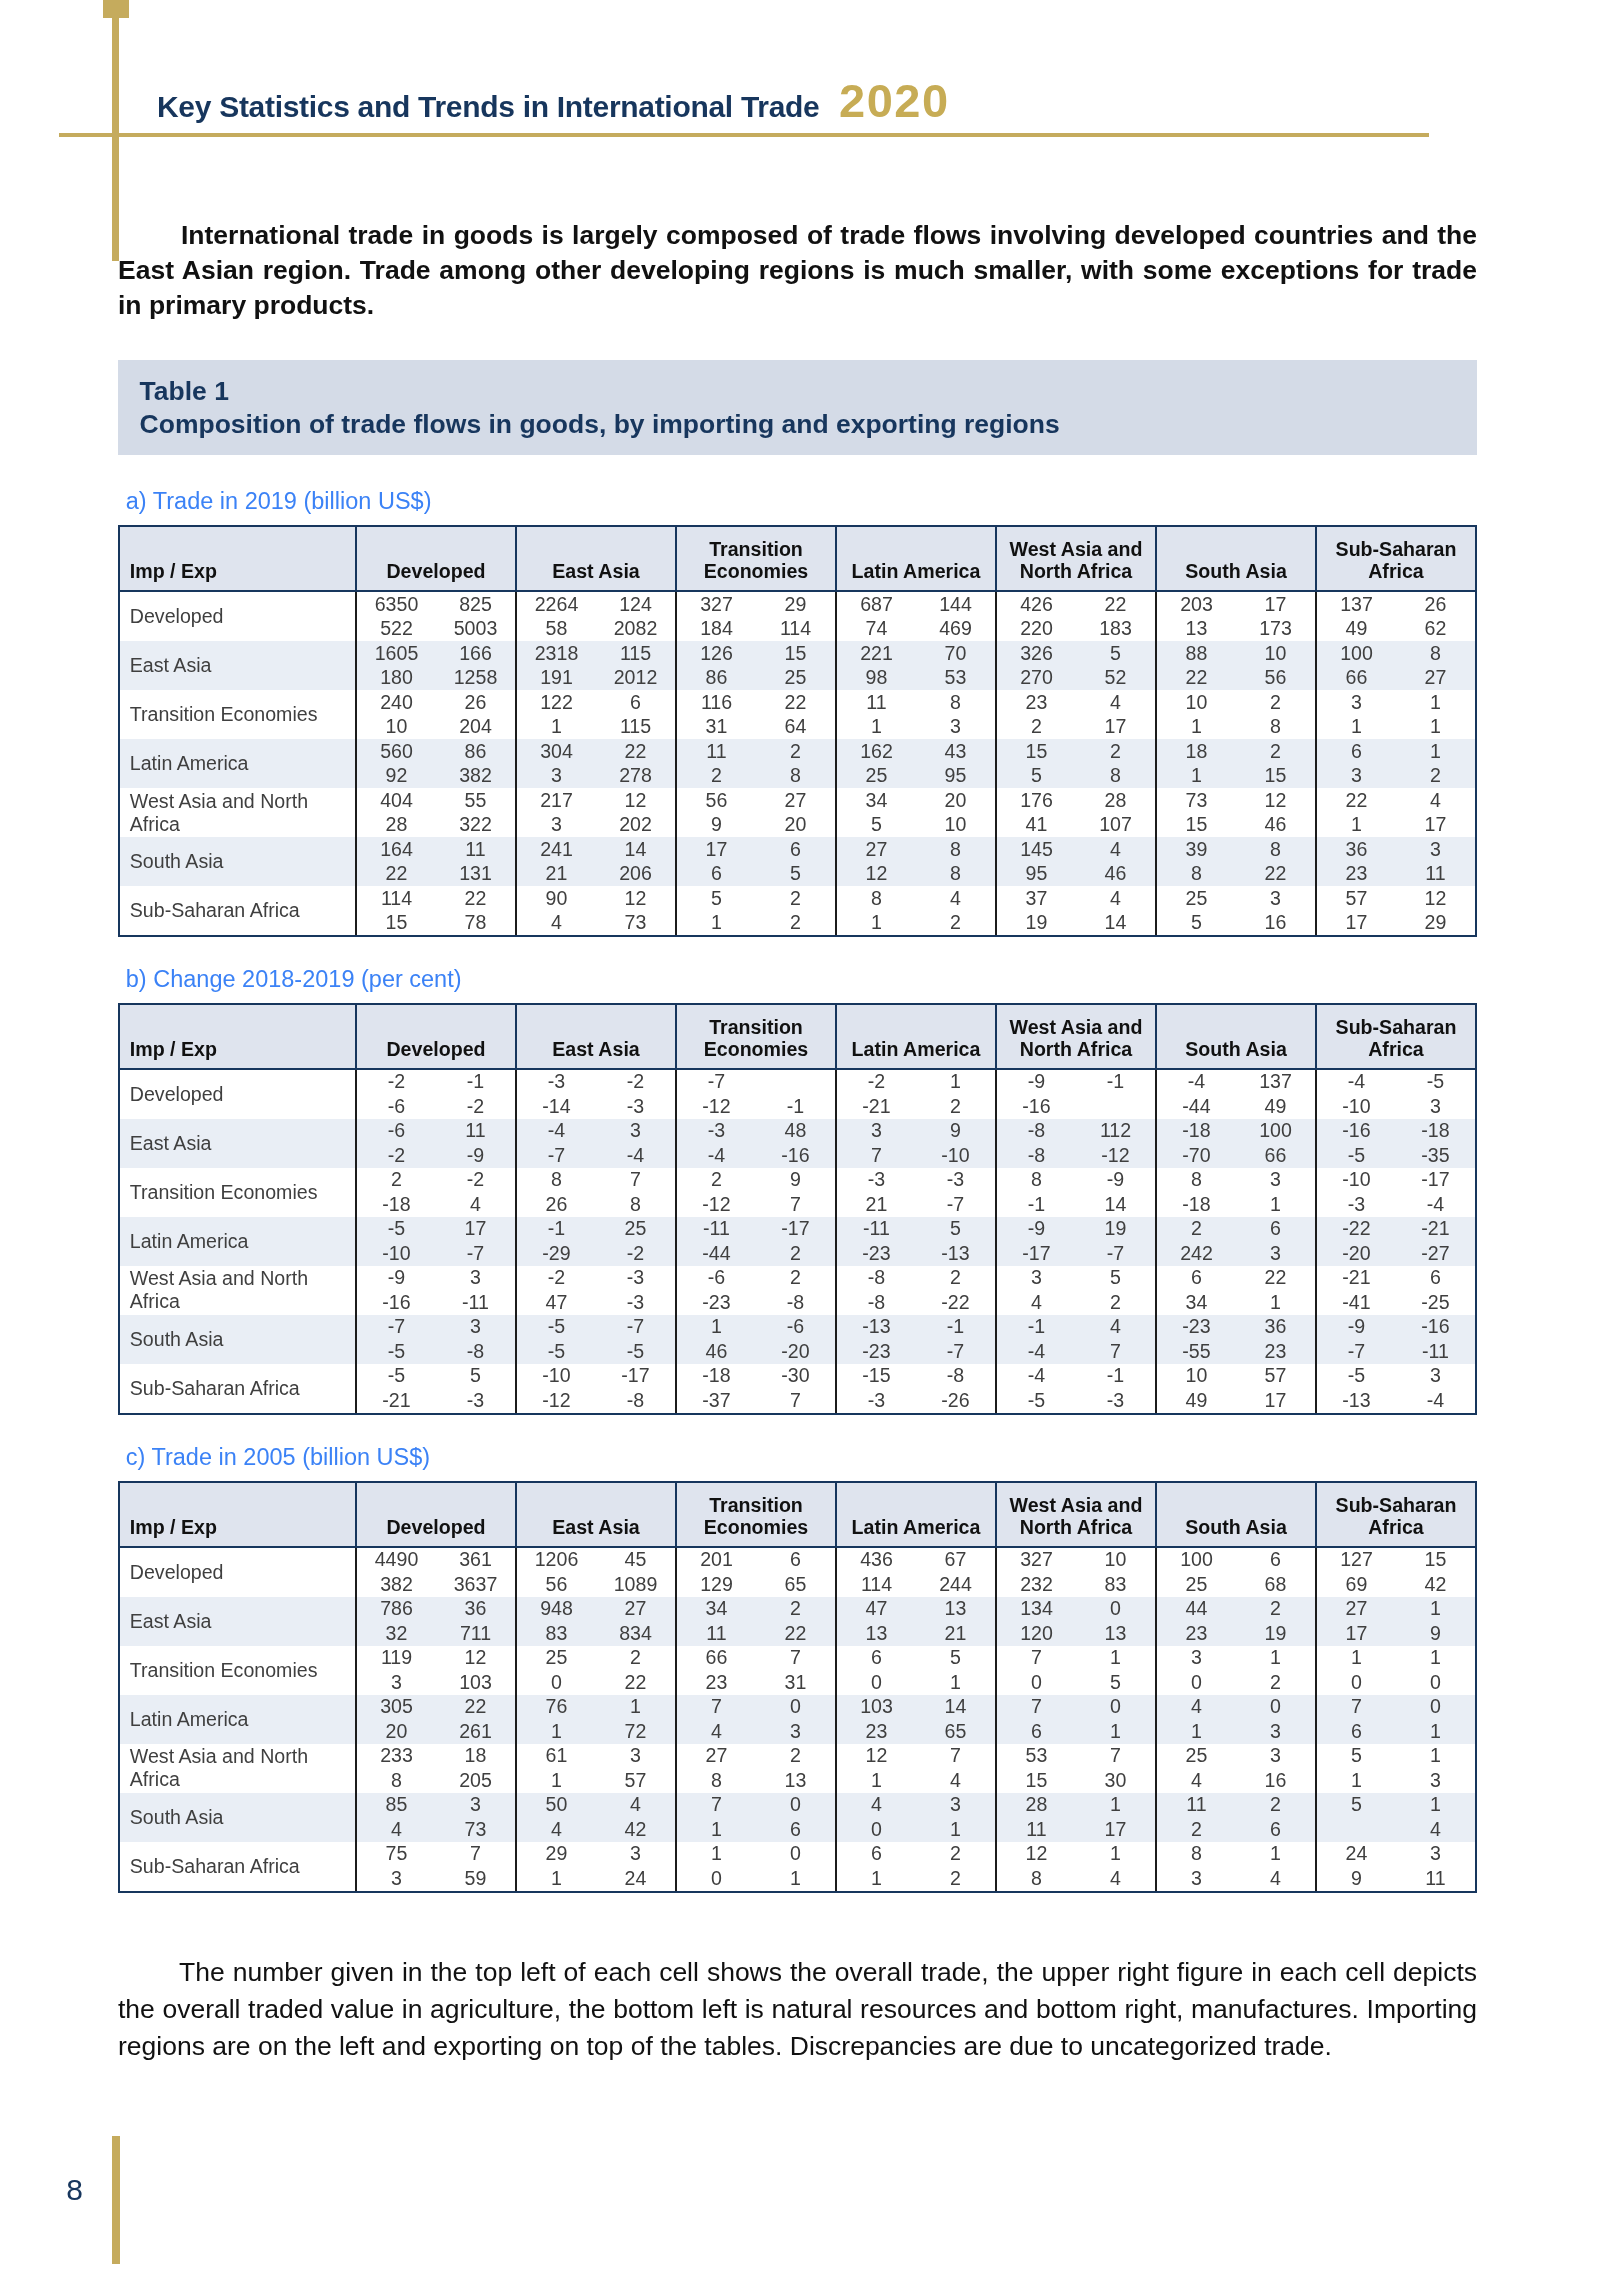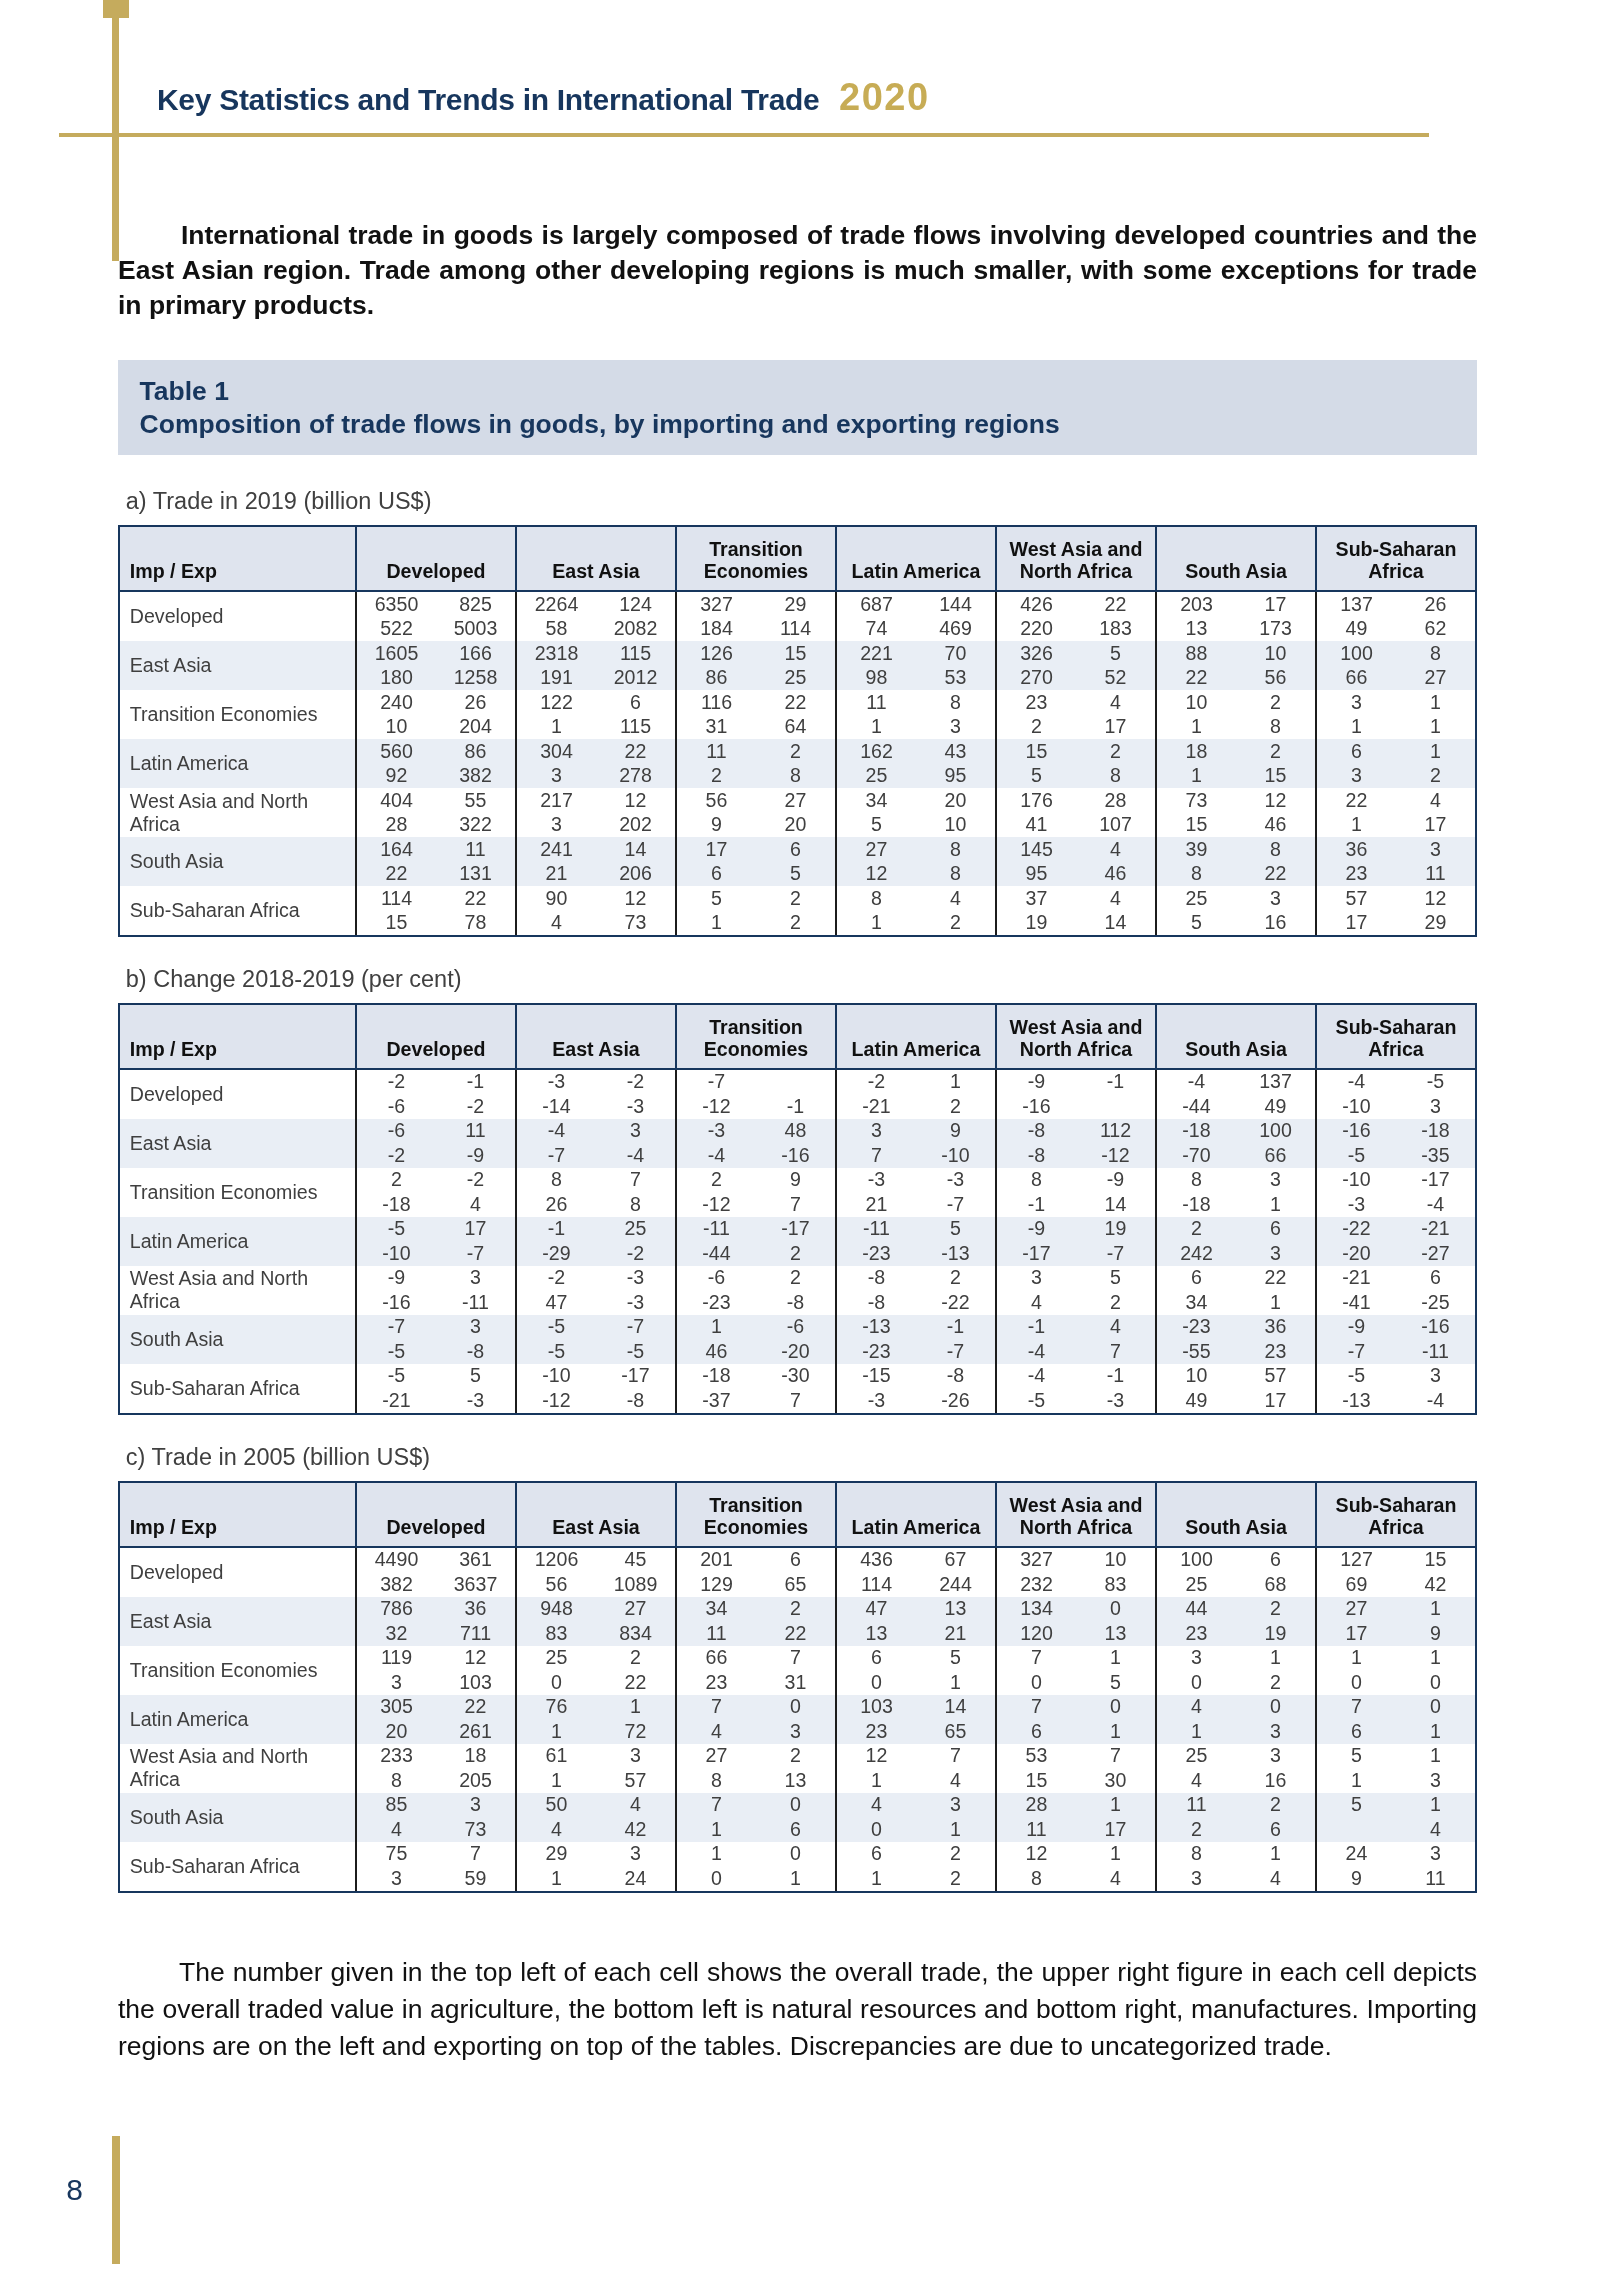--- a/index.html
+++ b/index.html
@@ -17,30 +17,30 @@
   .page{
     position:relative;width:1621px;height:2264px;background:#ffffff;overflow:hidden;
     font-family:"Liberation Sans", sans-serif;color:var(--txt);
   }
   
   .gold-tab{position:absolute;left:103px;top:0;width:25.5px;height:17.6px;background:var(--gold);}
   .gold-vline{position:absolute;left:112px;top:0;width:6.9px;height:261px;background:var(--gold);}
   .gold-hrule{position:absolute;left:59px;top:133px;width:1370px;height:3.9px;background:var(--gold);}
   .page-header{position:absolute;left:157px;top:82px;display:flex;align-items:baseline;}
   .page-title{color:var(--navy);font-size:30px;font-weight:bold;letter-spacing:-0.3px;}
-  .year{color:var(--gold2);font-size:38px;font-weight:bold;letter-spacing:1.5px;margin-left:19.6px;line-height:0.8;}
+  .year{color:var(--gold2);font-size:47px;font-weight:bold;letter-spacing:1.5px;margin-left:19.6px;line-height:0.8;}
 
   
   .content{position:absolute;left:118px;top:0;width:1359px;}
   .intro{margin-top:218px;font-size:26.5px;line-height:35px;font-weight:bold;text-align:justify;text-indent:63px;color:#111;}
   .table-block{margin-top:37px;background:var(--blockbg);padding:14.7px 21.6px;}
   .table-block .tlabel{color:var(--navy);font-size:26.5px;font-weight:bold;line-height:33px;}
   .table-block .ttitle{color:var(--navy);font-size:26.5px;font-weight:bold;line-height:33px;}
 
-  .tbl-caption{margin:29px 0 9.8px 7.8px;font-size:23.5px;color:#404040;}
+  .tbl-caption{margin:29px 0 9.8px 7.8px;font-size:23.5px;color:#3b82f6;}
   .table-sec:first-child .tbl-caption{margin-top:33px;}
 
   .tbl{border:2.9px solid var(--navy);background:#fff;}
   .row{display:grid;grid-template-columns:235px repeat(7,1fr);}
   .hdr-row{height:63px;background:var(--hdrbg);border-bottom:2.9px solid var(--navy);}
   .hcell{display:flex;align-items:flex-end;justify-content:center;text-align:center;
          font-size:19.6px;font-weight:bold;color:#111;padding-bottom:6.9px;}
   .label-hcell{justify-content:flex-start;text-align:right;padding-left:9.8px;}
   .group-hcell{border-left:2.9px solid var(--navy);}
   .hlabel{display:block;max-width:147px;line-height:1.12;}

